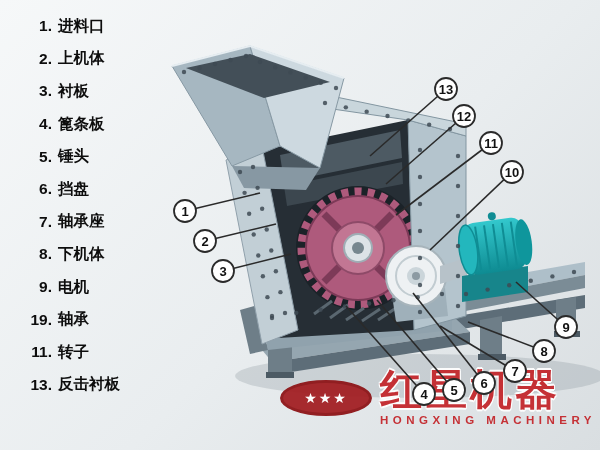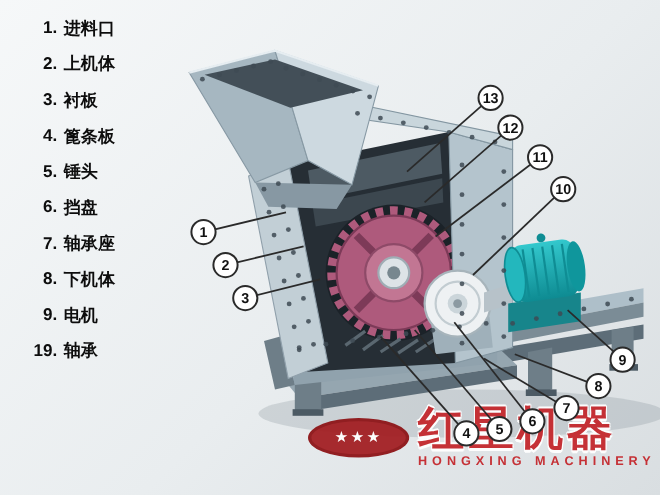--- a/index.html
+++ b/index.html
@@ -310,20 +310,28 @@
         <span>下机体</span>
       </div>
       <div class="legend-row">
         <span class="legend-num">9.</span>
         <span>电机</span>
       </div>
       <div class="legend-row">
         <span class="legend-num">19.</span>
         <span>轴承</span>
       </div>
+      <div class="legend-row">
+        <span class="legend-num">11.</span>
+        <span>转子</span>
+      </div>
+      <div class="legend-row">
+        <span class="legend-num">13.</span>
+        <span>反击衬板</span>
+      </div>
     </div>
 
   <div class="watermark">
     <div class="wm-oval">
       <span>★★★</span>
     </div>
     <div class="wm-text">
       <div class="wm-cn">红星机器</div>
       <div class="wm-en">HONGXING MACHINERY</div>
     </div>

